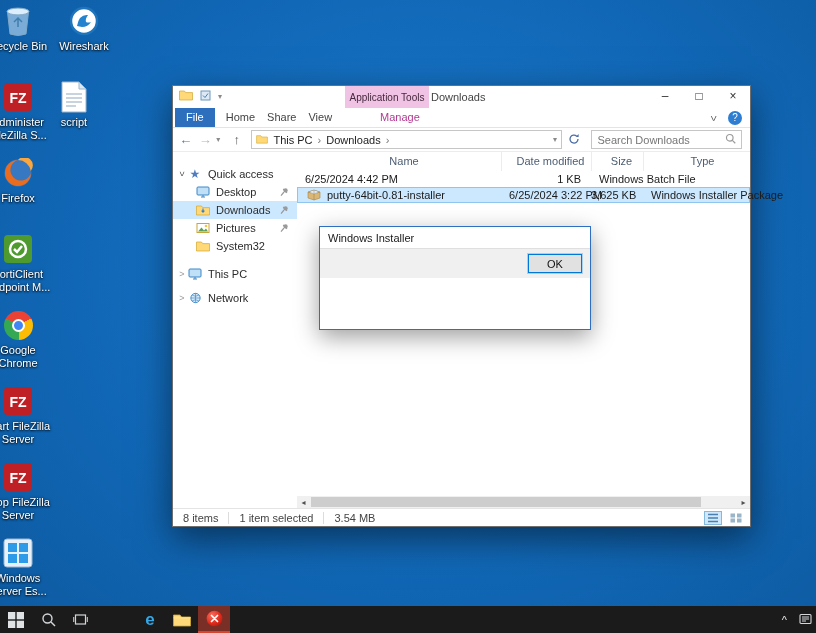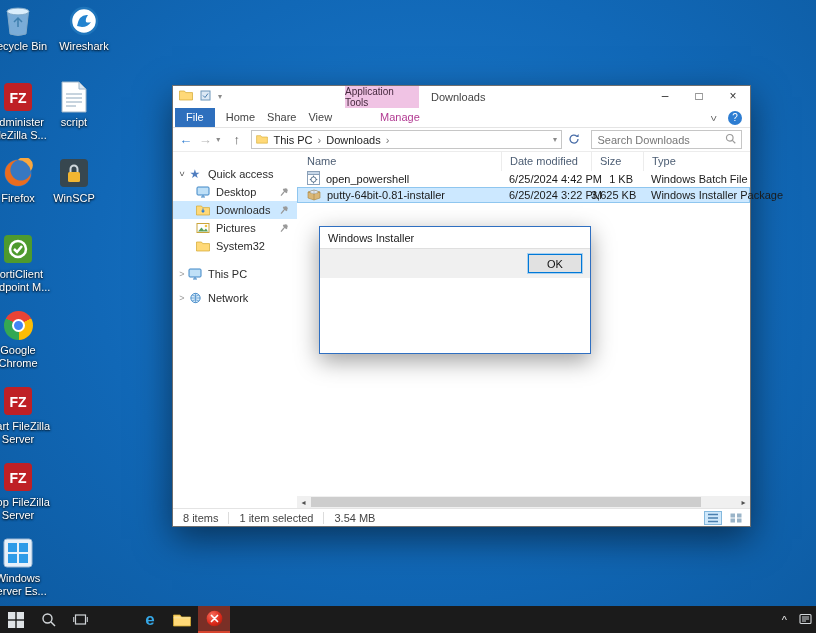--- a/index.html
+++ b/index.html
@@ -16,21 +16,21 @@
       background: conic-gradient(from -60deg, #ea4335 0 120deg, #fbbc05 120deg 240deg, #34a853 240deg 360deg);
       display: flex; align-items: center; justify-content: center; }
   .chrome-inner { width: 13px; height: 13px; border-radius: 50%; background: #4285f4; border: 2.5px solid #fff; }
 
   
   .window { position: absolute; left: 172px; top: 85px; width: 579px; height: 442px;
             background: #fff; border: 1px solid #6f6f6f; box-shadow: 0 12px 34px rgba(0,0,0,.5);
             font-size: 11px; color: #222; display: flex; flex-direction: column; }
   .titlebar { height: 22px; position: relative; background: #fff; flex: 0 0 auto; }
   .qat { position: absolute; left: 6px; top: 3px; display: flex; align-items: center; gap: 7px; }
-  .ctx-tab { position: absolute; left: 172px; top: 0; width: 74px; height: 22px; background: #f0c3e4;
+  .ctx-tab { position: absolute; left: 172px; top: 0; width: 84px; height: 22px; background: #f0c3e4;
              color: #45283d; display: flex; align-items: center; justify-content: center; font-size: 10px; }
   .win-title { position: absolute; left: 258px; top: 0; height: 22px; line-height: 22px; color: #444; }
   .caption { position: absolute; right: 0; top: 0; display: flex; height: 22px; }
   .cap-btn { width: 34px; text-align: center; line-height: 21px; color: #333; font-size: 12px; cursor: pointer; }
 
   .tabs-row { height: 20px; position: relative; display: flex; align-items: stretch;
               border-bottom: 1px solid #e4e4e4; flex: 0 0 auto; }
   .tab { padding: 0 6px; line-height: 19px; color: #444; cursor: pointer; }
   .tab-file { background: #2e6fbd; color: #fff; padding: 0 11px; margin-left: 2px; margin-right: 5px; }
   .tab-manage { position: absolute; left: 201px; top: 0; width: 44px; text-align: center; color: #b23a92; }
@@ -68,21 +68,21 @@
   .chev { width: 10px; display: inline-block; text-align: center; font-size: 9px; color: #9a9a9a; flex: 0 0 auto; }
   .chev.down { transform: rotate(90deg); color: #444; }
   .nicon { width: 16px; margin-right: 5px; display: flex; justify-content: center; flex: 0 0 auto; }
   .star { color: #4f7dbf; font-size: 12px; }
   .pin { position: absolute; right: 8px; top: 4px; }
   .gap-top { margin-top: 10px; }
   .gap-top-sm { margin-top: 6px; }
 
   .filearea { flex: 1; position: relative; min-width: 0; }
   .fcols { display: grid; grid-template-columns: 204px 90px 52px 110px; }
-  .fhead { height: 19px; align-items: center; color: #4c5d73; }
+  .fhead { height: 19px; align-items: center; color: #4c5d73; text-align: center; }
   .fhead > div { padding-left: 8px; border-left: 1px solid #ececec; height: 100%; line-height: 19px; cursor: pointer; }
   .fhead > div:first-child { border-left: none; padding-left: 10px; }
   .frow { height: 16px; align-items: center; color: #1b1b1b; cursor: pointer; }
   .frow.sel { background: #cce8ff; box-shadow: inset 0 0 0 1px #8fc6ef; }
   .c-name { display: flex; align-items: center; gap: 6px; padding-left: 10px; overflow: hidden; white-space: nowrap; }
   .c-date, .c-type { padding-left: 8px; white-space: nowrap; }
   .c-size { text-align: right; padding-right: 10px; white-space: nowrap; }
 
   .hscroll { position: absolute; left: 0; right: 0; bottom: 0; height: 12px; background: #f0f0f0;
              display: flex; align-items: center; }
@@ -92,21 +92,21 @@
   .statusbar { height: 18px; border-top: 1px solid #e4e4e4; display: flex; align-items: center;
                padding-left: 10px; color: #444; flex: 0 0 auto; }
   .st-seg { padding-right: 10px; margin-right: 10px; border-right: 1px solid #dcdcdc; }
   .st-plain { margin-right: 10px; }
   .view-toggles { margin-left: auto; display: flex; align-items: center; padding-right: 5px; }
   .vt { width: 18px; height: 14px; display: flex; align-items: center; justify-content: center;
         margin-left: 5px; cursor: pointer; }
   .vt.active { background: #cfe8fb; box-shadow: inset 0 0 0 1px #84b8dd; }
 
   
-  .dialog { position: absolute; left: 146px; top: 140px; width: 272px; height: 128px; background: #fff;
+  .dialog { position: absolute; left: 146px; top: 140px; width: 272px; height: 104px; background: #fff;
             border: 1px solid #2f6fc1; box-shadow: 0 7px 22px rgba(0,0,0,.38); z-index: 50;
             display: flex; flex-direction: column; }
   .dlg-title { height: 21px; padding: 5px 8px 0; font-size: 11px; color: #1a1a1a; }
   .dlg-body { flex: 1; display: flex; padding: 3px 10px 0 12px; gap: 11px; }
   .dlg-msg { color: #2443ad; font-size: 11px; line-height: 14px; padding-top: 4px; max-width: 200px; }
   .dlg-footer { height: 30px; background: #f0f0f0; border-top: 1px solid #dfdfdf; display: flex;
                 align-items: center; justify-content: flex-end; padding-right: 8px; flex: 0 0 auto; }
   .ok-btn { width: 54px; height: 19px; background: #e1e1e1; border: 1px solid #0078d7;
             box-shadow: 0 0 0 1px #a8d0f0; font-size: 11px; font-family: "Liberation Sans", sans-serif;
             color: #111; cursor: pointer; }
@@ -172,30 +172,20 @@
     <div class="dicon-img">
       <svg width="30" height="30" viewBox="0 0 30 30">
           <circle cx="15" cy="15" r="13.5" fill="#3778c2"></circle>
           <path d="M15 2 a13 13 0 1 0 13 13 a10.5 10.5 0 1 1 -13 -13" fill="#ea6c1f"></path>
           <path d="M15 2 a13 13 0 0 1 12.8 11 a8 8 0 0 0 -12.8 -11" fill="#f9a73e"></path>
         </svg>
     </div>
     <div class="dicon-label">Firefox</div>
   </div>
 
-  <div class="dicon" style="left:38px;top:156px">
-    <div class="dicon-img">
-      <svg width="30" height="30" viewBox="0 0 30 30">
-          <rect x="1" y="1" width="28" height="28" rx="4" fill="#37474f"></rect>
-          <path d="M11.5 15 v-4 a3.5 3.5 0 0 1 7 0 V15" fill="none" stroke="#cfd8dc" stroke-width="2"></path>
-          <rect x="9" y="14" width="12" height="10" rx="1.5" fill="#f2b632"></rect>
-        </svg>
-    </div>
-    <div class="dicon-label">WinSCP</div>
-  </div>
 
   <div class="dicon" style="left:-18px;top:232px">
     <div class="dicon-img">
       <svg width="30" height="30" viewBox="0 0 30 30">
           <rect x="1" y="1" width="28" height="28" rx="4" fill="#4e9a2e"></rect>
           <circle cx="15" cy="15" r="8" fill="none" stroke="#fff" stroke-width="2.5"></circle>
           <path d="M11 15 l3 3 l5 -6" stroke="#fff" stroke-width="2.5" fill="none"></path>
         </svg>
     </div>
     <div class="dicon-label">FortiClient Endpoint M...</div>
@@ -402,31 +392,20 @@
 
       <div class="filearea">
         <div class="fcols fhead">
           <div>Name</div>
           <div>Date modified</div>
           <div>Size</div>
           <div>Type</div>
         </div>
 
         <div class="fcols frow">
-          <div class="c-name">
-            <span>
-              <svg width="13" height="14" viewBox="0 0 13 14">
-                  <rect x=".5" y=".5" width="12" height="13" fill="#fff" stroke="#8aa0b8"></rect>
-                  <rect x=".5" y=".5" width="12" height="3" fill="#c7d7e8" stroke="#8aa0b8"></rect>
-                  <circle cx="6.5" cy="8.5" r="2.6" fill="none" stroke="#5a748f"></circle>
-                  <path d="M6.5 4.6 v1.4 M6.5 11 v1.4 M2.8 8.5 h1.4 M8.9 8.5 h1.4" stroke="#5a748f"></path>
-                </svg>
-            </span>
-            <span>open_powershell</span>
-          </div>
           <div class="c-date">6/25/2024 4:42 PM</div>
           <div class="c-size">1 KB</div>
           <div class="c-type">Windows Batch File</div>
         </div>
 
         <div class="fcols frow sel">
           <div class="c-name">
             <span>
               <svg width="14" height="13" viewBox="0 0 14 13">
                   <path d="M1 4 L7 2 L13 4 L13 10 L7 12 L1 10 Z" fill="#d9b777" stroke="#a8853f" stroke-width=".6"></path>

